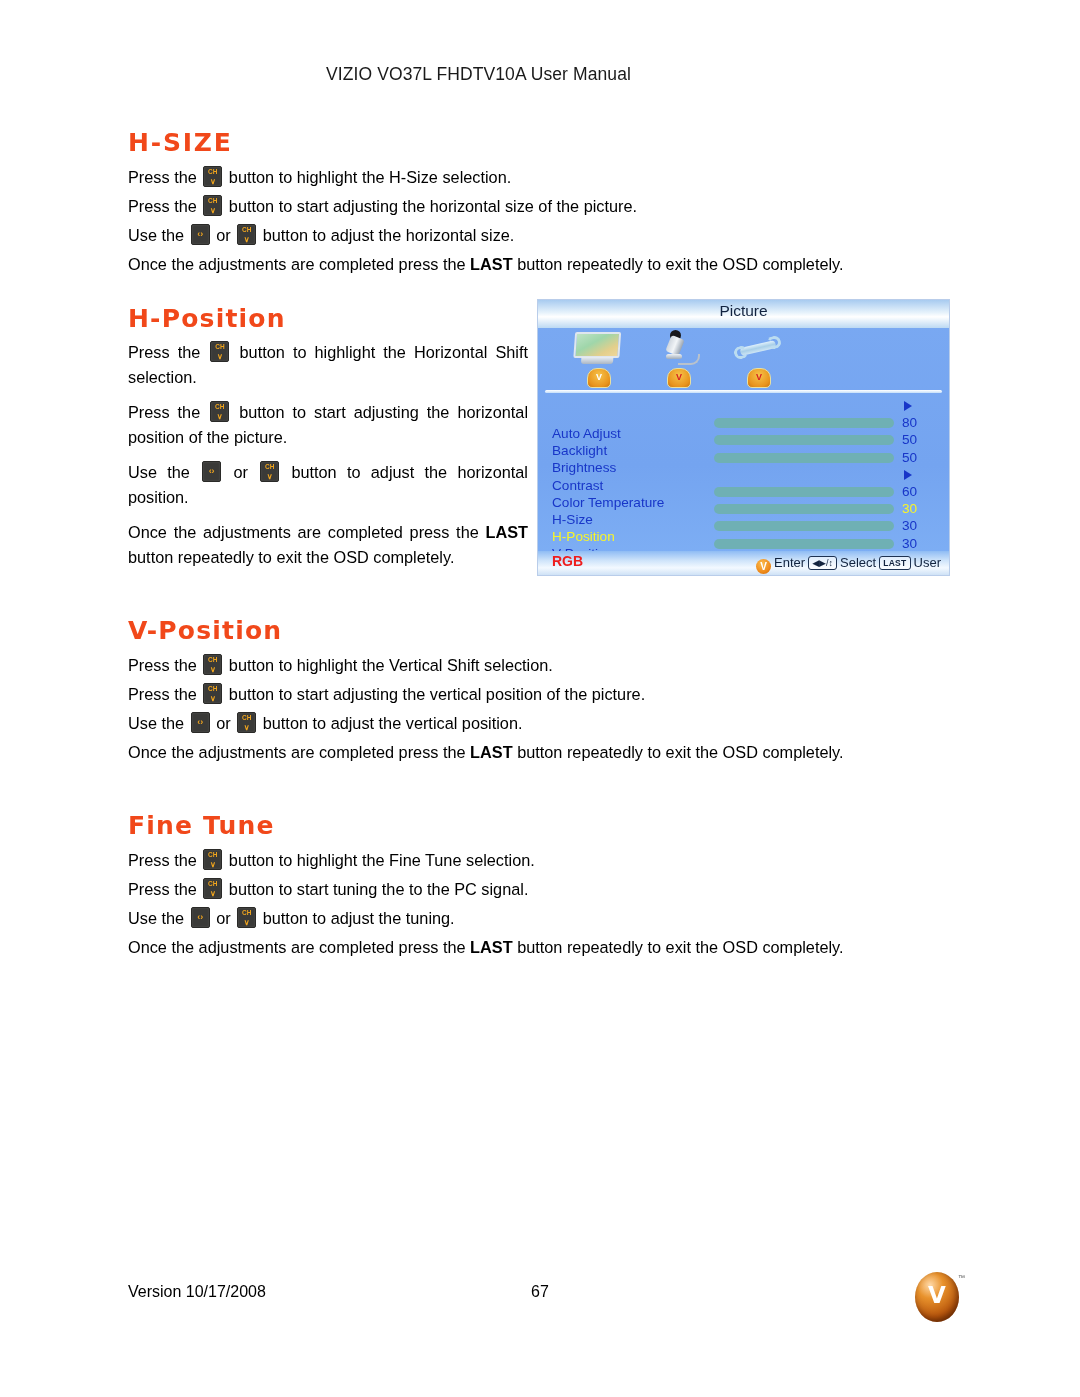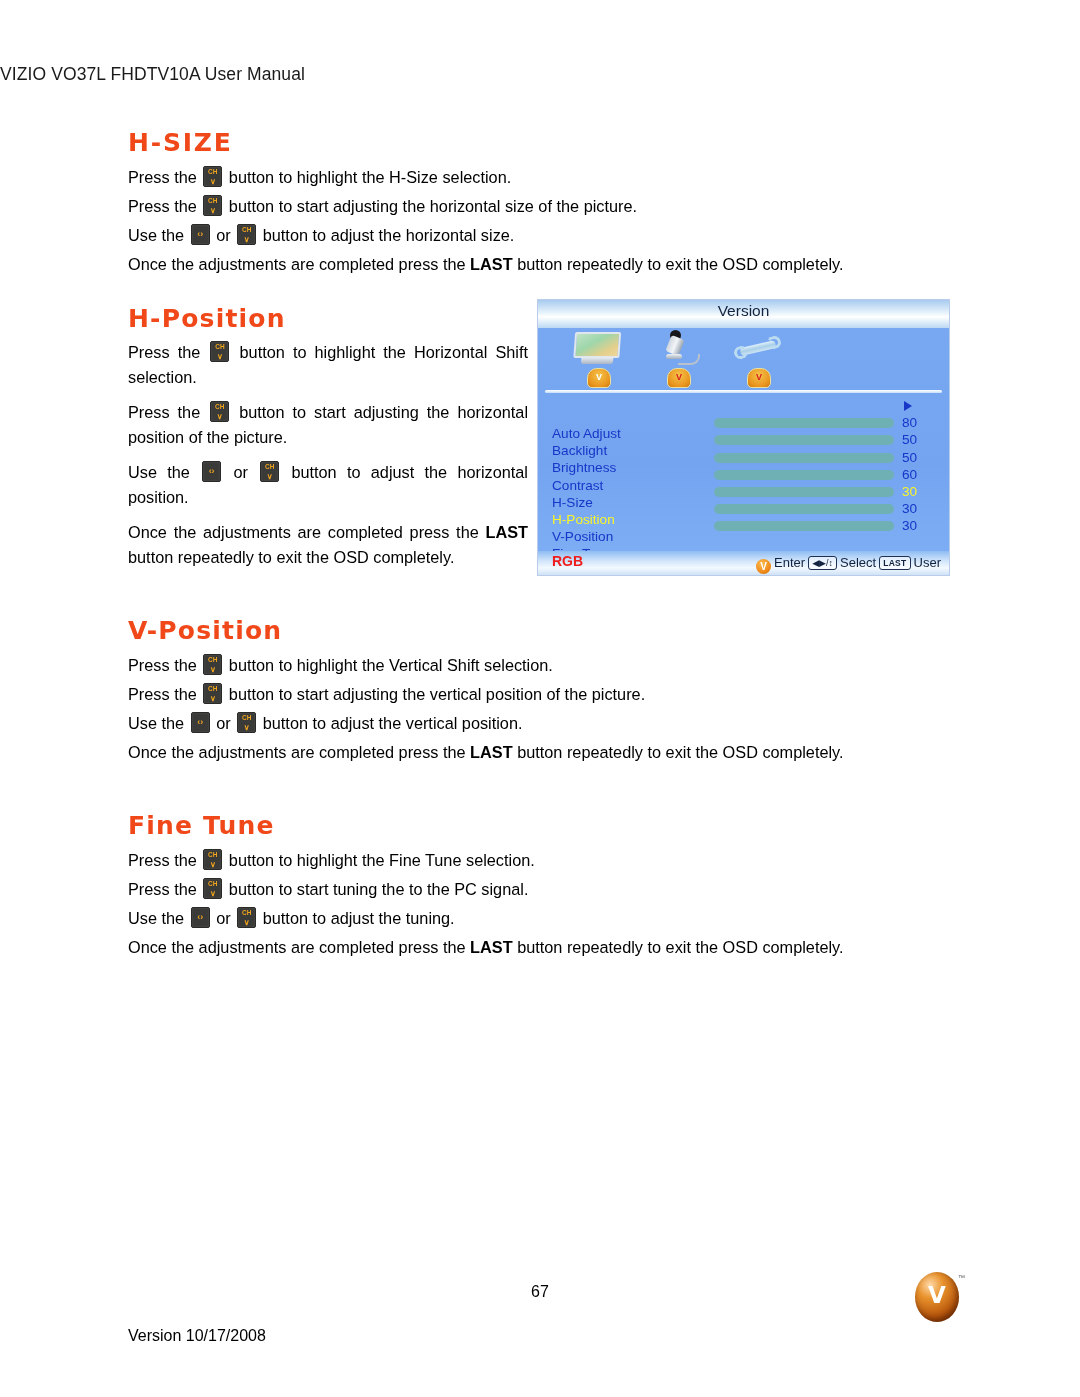--- a/index.html
+++ b/index.html
@@ -23,21 +23,21 @@
     width: 1080px;
     height: 1397px;
   }
 
   
   .doc-header {
     position: absolute;
     left: 0;
     top: 64px;
     width: 957px;
-    text-align: left;
+    text-align: center;
     font-size: 17.5px;
     letter-spacing: 0.1px;
     color: #1a1a1a;
   }
 
   
   .content {
     position: absolute;
     left: 128px;
     top: 130px;
@@ -370,21 +370,20 @@
     background: rgba(255,255,255,0.55);
   }
 
   
   .footer-version {
     position: absolute;
     left: 128px;
     top: 1283px;
     font-size: 16px;
     color: #000;
-    margin-top: 44px;
   }
   .footer-page {
     position: absolute;
     left: 0; width: 1080px;
     top: 1283px;
     text-align: center;
     font-size: 16px;
     color: #000;
   }
   .footer-site {
@@ -600,21 +599,21 @@
         <b>LAST</b>
         <span>button repeatedly to exit the OSD completely.</span>
       </p>
     </div>
 
   </div>
 
   <div class="osd">
 
     <div class="osd-titlebar">
-      <div class="osd-title">Version</div>
+      <div class="osd-title">Picture</div>
     </div>
 
     <div class="osd-icons">
       <div class="osd-icon-wrap i0">
         <div class="ic-art">
           <div class="ic-monitor">
             <div class="screen"></div>
             <div class="base"></div>
           </div>
         </div>
@@ -665,20 +664,24 @@
         <span class="r-track"><span class="r-fill" style="width:50%"></span></span>
         <span class="r-value">50</span>
       </div>
 
       <div class="osd-row">
         <span class="r-label">Contrast</span>
         <span class="r-track"><span class="r-fill" style="width:50%"></span></span>
         <span class="r-value">50</span>
       </div>
 
+      <div class="osd-row">
+        <span class="r-label">Color Temperature</span>
+        <span class="r-arrow"></span>
+      </div>
 
       <div class="osd-row">
         <span class="r-label">H-Size</span>
         <span class="r-track"><span class="r-fill" style="width:50%"></span></span>
         <span class="r-value">60</span>
       </div>
 
       <div class="osd-row sel">
         <span class="r-label">H-Position</span>
         <span class="r-track"><span class="r-fill" style="width:40%"></span></span>

